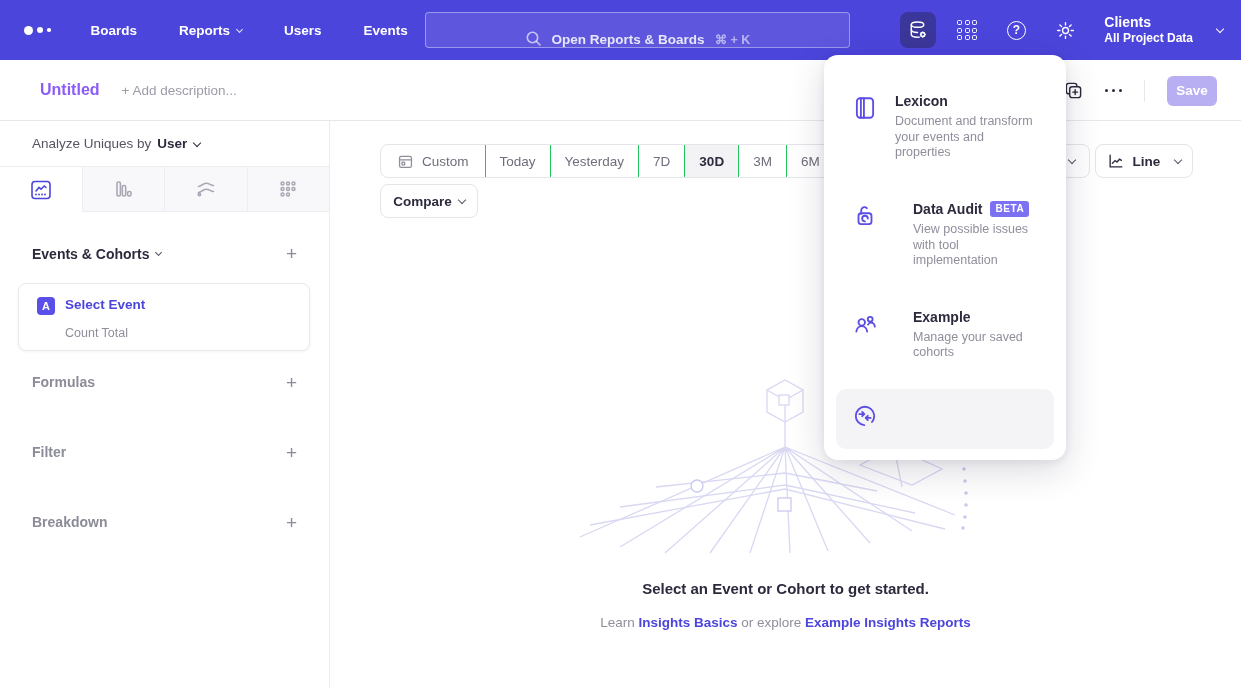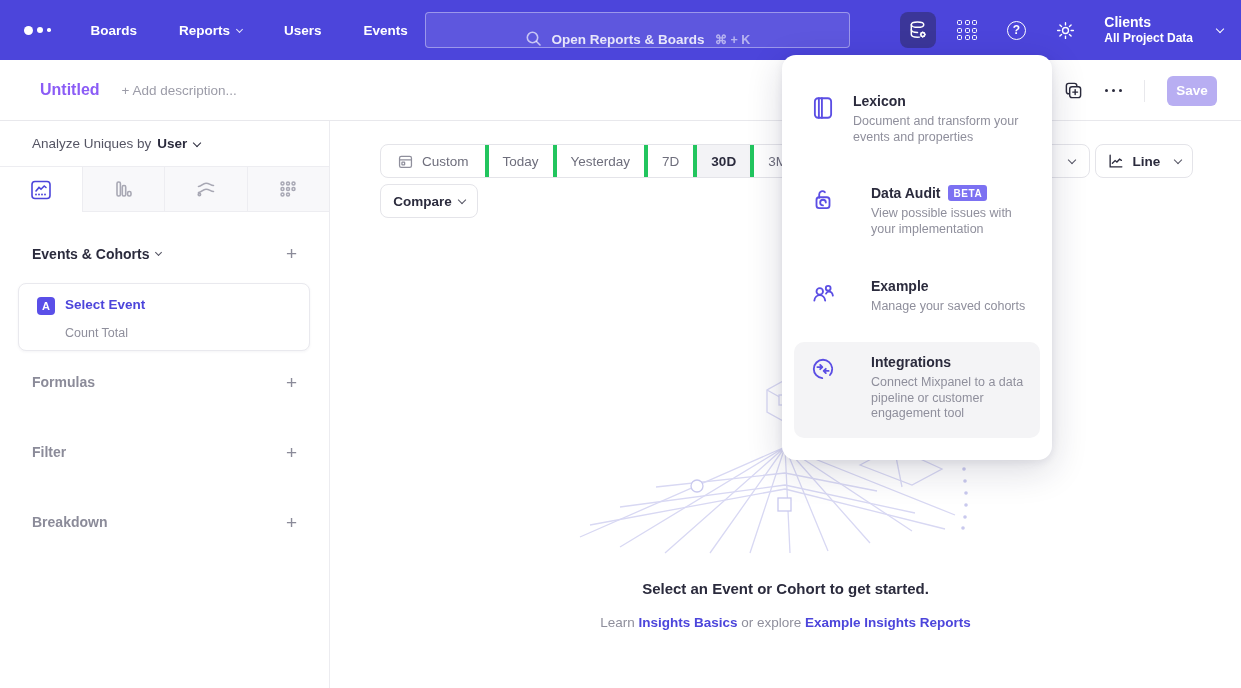--- a/index.html
+++ b/index.html
@@ -59,42 +59,42 @@
   .plus-btn { font-size:19px; font-weight:300; color:#8B8B99; cursor:pointer; line-height:1; background:none; border:none; }
   .event-card { position:absolute; left:18px; top:162px; width:292px; height:68px; background:#fff; border:1px solid #E9E9EE; border-radius:8px; box-shadow:0 1px 3px rgba(40,40,70,.05); cursor:pointer; }
   .event-badge { position:absolute; left:18px; top:13px; width:18px; height:18px; background:#5A4FE8; border-radius:4px; color:#fff; font-size:11px; font-weight:700; display:flex; align-items:center; justify-content:center; }
   .event-title { position:absolute; left:46px; top:13px; font-size:13.5px; font-weight:600; color:#4C45DB; }
   .event-sub { position:absolute; left:46px; top:42px; font-size:12.5px; color:#8F8F9C; }
   .side-sections { position:absolute; left:0; top:226px; width:329px; }
   .side-sections .section-row { margin-top:0; height:70px; }
 
   
   .seg-control { position:absolute; left:380px; top:144px; height:34px; display:flex; align-items:stretch; border:1px solid #E4E4E9; border-radius:8px; background:#fff; overflow:hidden; z-index:2; }
-  .seg { display:flex; align-items:center; justify-content:center; padding:0 14px; font-size:13.5px; color:#6E6E7C; border-right:4px solid #22c55e; cursor:pointer; white-space:nowrap; }
+  .seg { display:flex; align-items:center; justify-content:center; padding:0 14px; font-size:13.5px; color:#6E6E7C; border-right:1px solid #22c55e; cursor:pointer; white-space:nowrap; }
   .seg:last-child { border-right:none; }
   .seg.selected { background:#F3F3F6; color:#2B2B3D; font-weight:700; }
   .seg .cal { margin-right:8px; display:flex; color:#8F8F9C; }
   .pill-btn { position:absolute; height:34px; border:1px solid #E4E4E9; border-radius:8px; background:#fff; display:flex; align-items:center; justify-content:center; font-size:13.5px; font-weight:600; color:#2B2B3D; cursor:pointer; z-index:2; }
   .pill-btn .chev { color:#555564; }
   .compare-btn { left:380px; top:184px; width:98px; }
   .granularity-btn { left:985px; top:144px; width:105px; justify-content:flex-end; padding-right:14px; z-index:1; }
   .line-btn { left:1095px; top:144px; width:98px; gap:8px; }
   .line-btn svg { color:#2B2B3D; }
 
   
   .illustration { position:absolute; left:560px; top:365px; z-index:1; pointer-events:none; }
 
   
   .empty { position:absolute; left:330px; top:580px; width:911px; text-align:center; z-index:2; }
   .empty-title { font-size:15px; font-weight:700; color:#2B2B3D; }
   .empty-sub { margin-top:18px; font-size:13.5px; color:#8F8F9C; }
   .empty-sub a { color:#4C45DB; font-weight:600; text-decoration:none; cursor:pointer; }
 
   
-  .popover { position:absolute; left:782px; top:55px; width:270px; height:405px; background:#fff; border-radius:14px; box-shadow:0 10px 36px rgba(25,25,60,.16), 0 2px 8px rgba(25,25,60,.08); z-index:50; padding:26px 12px 12px 12px; }
+  .popover { position:absolute; left:824px; top:55px; width:242px; height:405px; background:#fff; border-radius:14px; box-shadow:0 10px 36px rgba(25,25,60,.16), 0 2px 8px rgba(25,25,60,.08); z-index:50; padding:26px 12px 12px 12px; }
   .menu-item { display:flex; gap:17px; padding:12px 14px 16px 16px; border-radius:10px; cursor:pointer; }
   .menu-item.highlighted { background:#F4F4F6; }
   .menu-item + .menu-item { margin-top:12px;gap:35px; }
   .menu-icon { flex:0 0 26px; color:#5B4EE4; padding-top:2px; }
   .menu-text { flex:1; }
   .menu-title-row { display:flex; align-items:center; gap:8px; }
   .menu-title { font-size:14px; font-weight:700; color:#2B2B3D; }
   .beta-badge { background:#7C71F2; color:#fff; font-size:10px; font-weight:700; letter-spacing:.6px; padding:2.5px 5px; border-radius:3px; }
   .menu-desc { margin-top:5px; font-size:12.5px; line-height:1.25; color:#8F8F9C; max-width:180px; }
 </style>
@@ -383,21 +383,21 @@
           <path d="M8.5 10V6.8a3 3 0 0 1 5.2-2"></path>
           <rect x="6" y="9.5" width="12" height="10" rx="2.4"></rect>
           <path d="M12 17a2.6 2.6 0 1 1 2.6-2.6"></path>
         </svg>
       </span>
       <span class="menu-text">
         <span class="menu-title-row">
           <span class="menu-title">Data Audit</span>
           <span class="beta-badge">BETA</span>
         </span>
-        <div class="menu-desc">View possible issues with your implementation</div>
+        <div class="menu-desc">View possible issues with tool implementation</div>
       </span>
     </div>
 
     <div class="menu-item">
       <span class="menu-icon">
         <svg width="26" height="26" viewBox="0 0 24 24" fill="none" stroke="currentColor" stroke-width="1.7" stroke-linecap="round">
           <circle cx="9" cy="10.5" r="3"></circle>
           <path d="M4 19c.4-2.9 2.5-5 5-5s4.6 2.1 5 5"></path>
           <circle cx="16.8" cy="7.6" r="2.2"></circle>
           <path d="M14.8 12.6c.6-1.1 1.5-1.8 2.7-1.8 1.8 0 3.3 1.6 3.6 3.7"></path>
@@ -412,22 +412,16 @@
     </div>
 
     <div class="menu-item highlighted">
       <span class="menu-icon">
         <svg width="26" height="26" viewBox="0 0 24 24" fill="none" stroke="currentColor" stroke-width="1.7" stroke-linecap="round" stroke-linejoin="round">
           <path d="M20.5 12a8.5 8.5 0 1 1-17 0 8.5 8.5 0 0 1 17 0z" stroke-dasharray="38 8" stroke-dashoffset="-14"></path>
           <path d="M6.8 10.2h4.4M9.4 8.2l2 2-2 2"></path>
           <path d="M17.2 13.8h-4.4M14.6 11.8l-2 2 2 2"></path>
         </svg>
       </span>
-      <span class="menu-text">
-        <span class="menu-title-row">
-            <span class="menu-title">Integrations</span>
-          </span>
-        <div class="menu-desc">Connect Mixpanel to a data pipeline or customer engagement tool</div>
-      </span>
     </div>
   </div>
 
 </div>
 
 </body></html>

